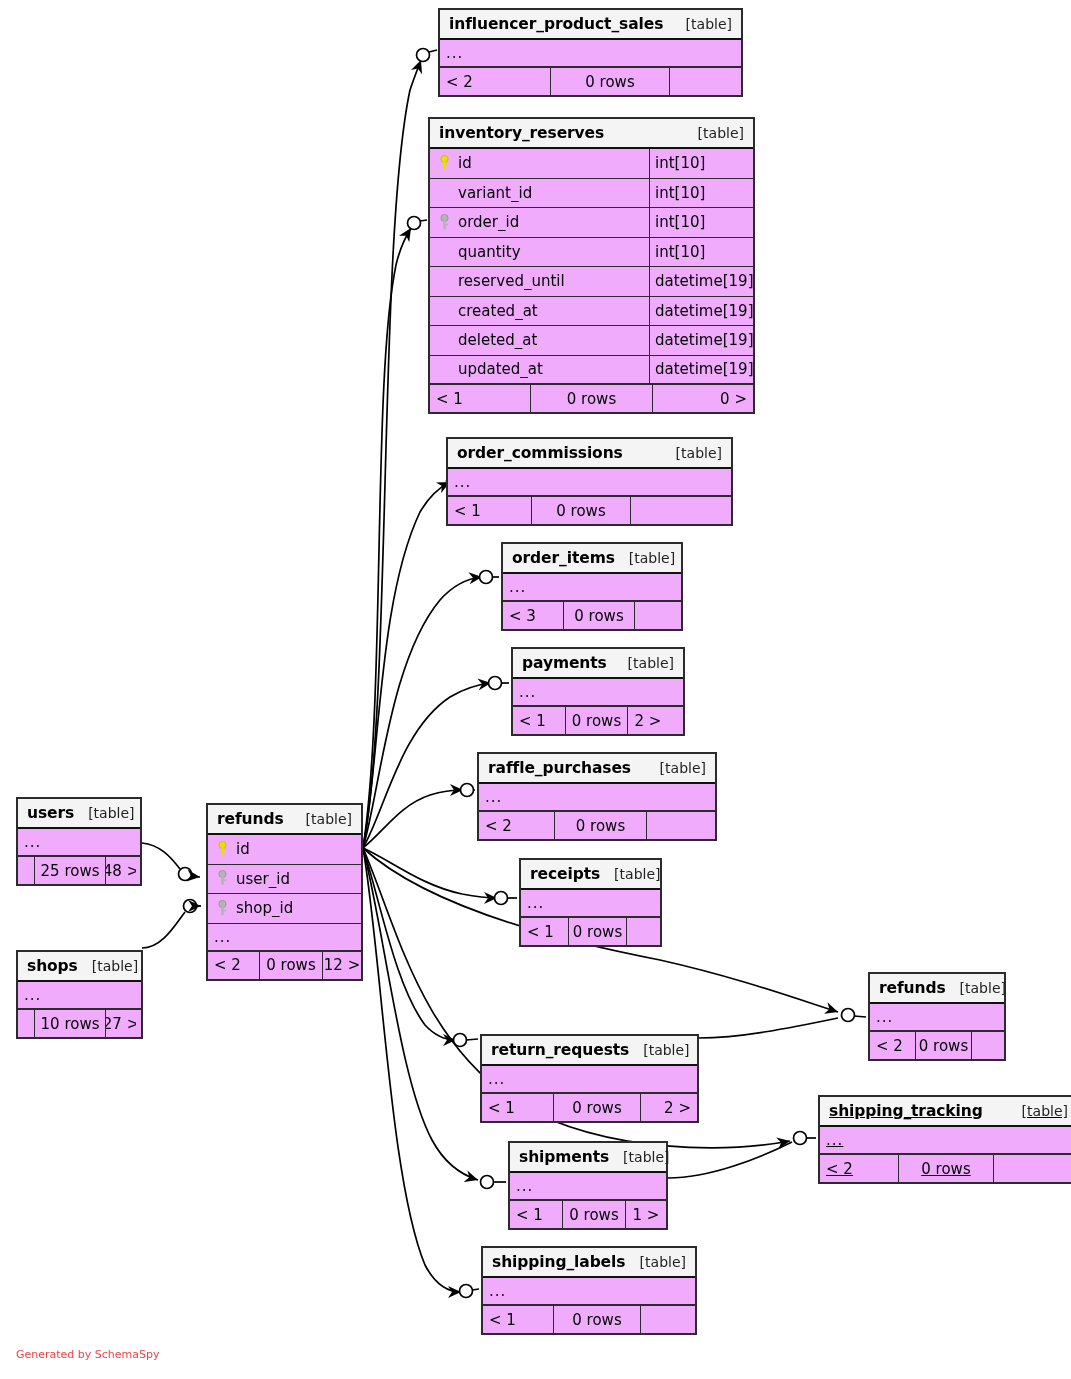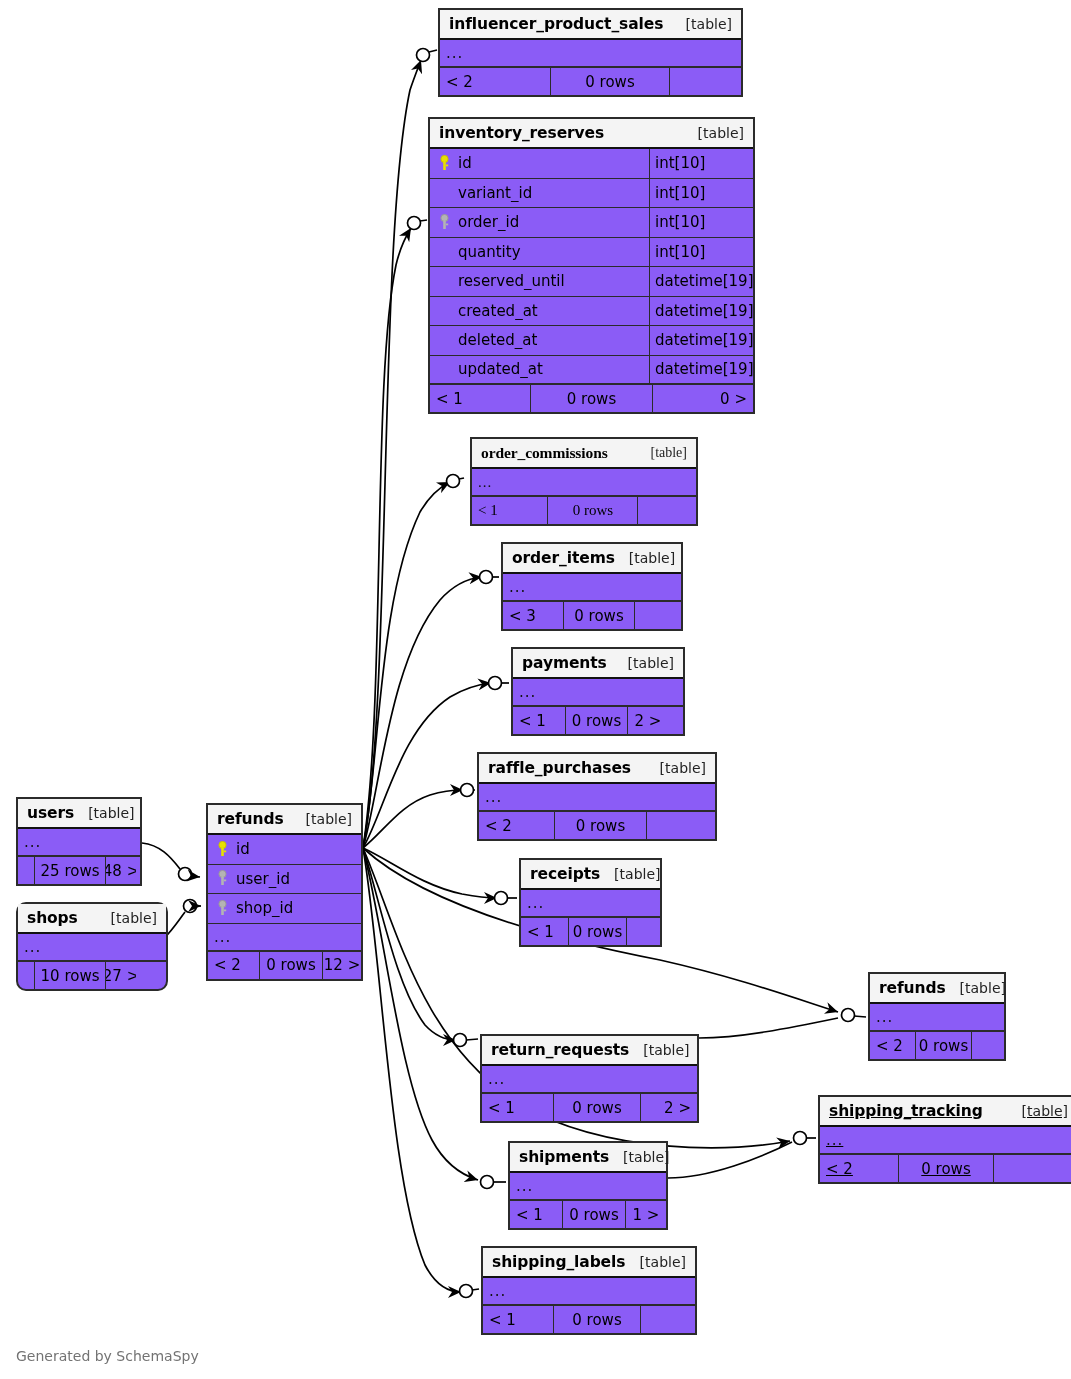--- a/index.html
+++ b/index.html
@@ -22,21 +22,21 @@
     position: absolute;
     left: 0;
     top: 0;
     width: 1071px;
     height: 1379px;
     pointer-events: none;
   }
   .table-node {
     position: absolute;
     border: 2px solid #2b2b2b;
-    background: #8b5cf6;
+    background: #f0abfc;
     box-sizing: border-box;
     font-size: 15px;
     z-index: 3;
   }
   .tbl-title {
     display: flex;
     align-items: center;
     justify-content: space-between;
     background: #f4f4f4;
     border-bottom: 2px solid #111111;
@@ -118,22 +118,22 @@
   }
   .foot-left  { justify-content: flex-start; }
   .foot-mid   { justify-content: center; border-left: 1px solid #2b2b2b; border-right: 1px solid #2b2b2b; }
   .foot-right { justify-content: flex-end; }
   .foot-right.leftal { justify-content: flex-start; }
   .key-icon { display: block; }
   .credit {
     position: absolute;
     left: 16px;
     top: 1348px;
-    font-size: 14px;
-    color: #737373;
+    font-size: 11px;
+    color: #ef4444;
     white-space: nowrap;
   }
 </style>
 </head>
 <body>
 
 <div id="canvas">
 
   <svg id="edges" viewBox="0 0 1071 1379" xmlns="http://www.w3.org/2000/svg">
     <defs>
@@ -284,21 +284,21 @@
       <span class="col-type" style="width:104px">datetime[19]</span>
     </div>
 
     <div class="foot-row">
       <div class="foot-cell foot-left" style="width:100px">&lt; 1</div>
       <div class="foot-cell foot-mid" style="width:123px">0 rows</div>
       <div class="foot-cell foot-right" style="width:100px">0 &gt;</div>
     </div>
   </div>
 
-  <div class="table-node" style="left:470px; top:437px; width:228px;font-family:Liberation Serif, serif;">
+  <div class="table-node" style="left:446px; top:437px; width:287px;">
     <div class="tbl-title">
       <span class="tbl-name">order_commissions</span>
       <span class="tbl-tag">[table]</span>
     </div>
     <div class="ellipsis-row">...</div>
     <div class="foot-row">
       <div class="foot-cell foot-left" style="width:83px">&lt; 1</div>
       <div class="foot-cell foot-mid" style="width:100px">0 rows</div>
       <div class="foot-cell foot-right leftal" style="width:63px"></div>
     </div>
@@ -427,21 +427,21 @@
       <span class="tbl-tag">[table]</span>
     </div>
     <div class="ellipsis-row">...</div>
     <div class="foot-row">
       <div class="foot-cell foot-left" style="width:16px"></div>
       <div class="foot-cell foot-mid" style="width:72px">25 rows</div>
       <div class="foot-cell foot-right" style="width:30px; justify-content:center">48 &gt;</div>
     </div>
   </div>
 
-  <div class="table-node" style="left:16px; top:902px; width:152px;border-radius:10px;">
+  <div class="table-node" style="left:16px; top:950px; width:127px;">
     <div class="tbl-title">
       <span class="tbl-name">shops</span>
       <span class="tbl-tag">[table]</span>
     </div>
     <div class="ellipsis-row">...</div>
     <div class="foot-row">
       <div class="foot-cell foot-left" style="width:16px"></div>
       <div class="foot-cell foot-mid" style="width:72px">10 rows</div>
       <div class="foot-cell foot-right" style="width:30px; justify-content:center">27 &gt;</div>
     </div>

